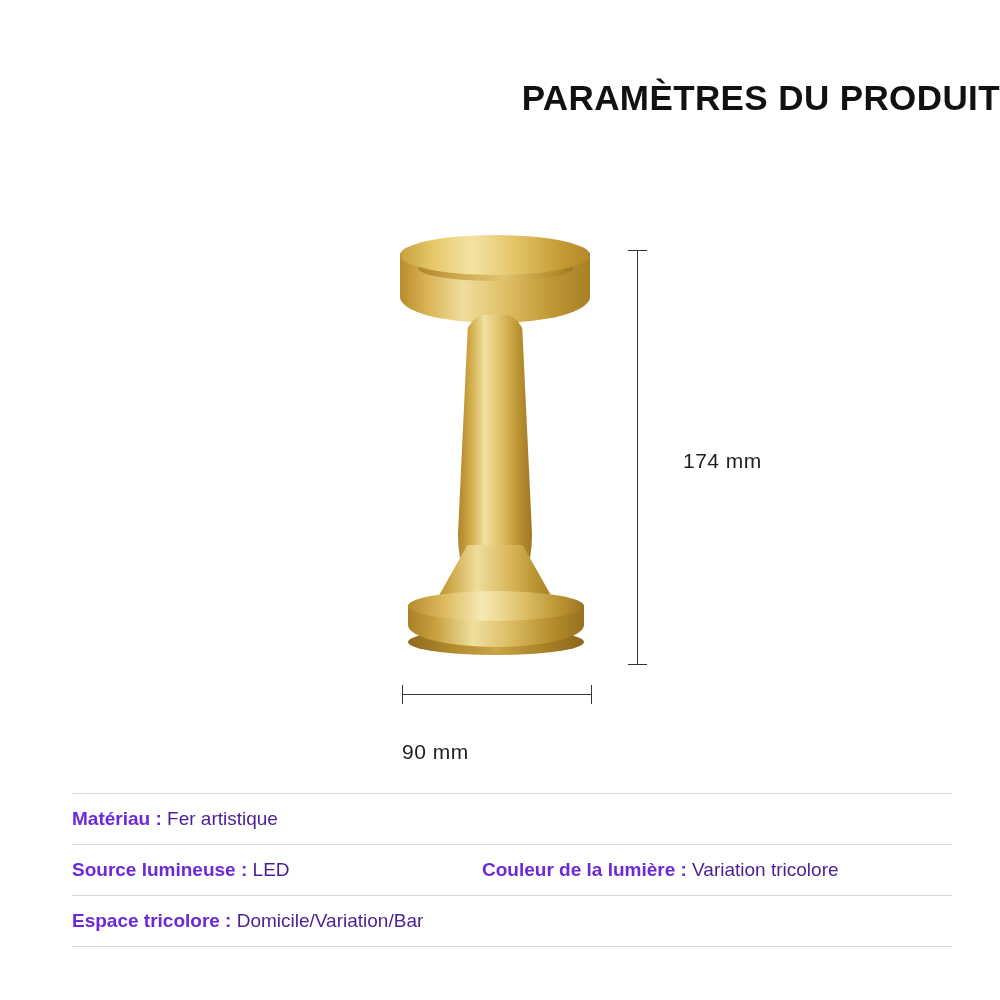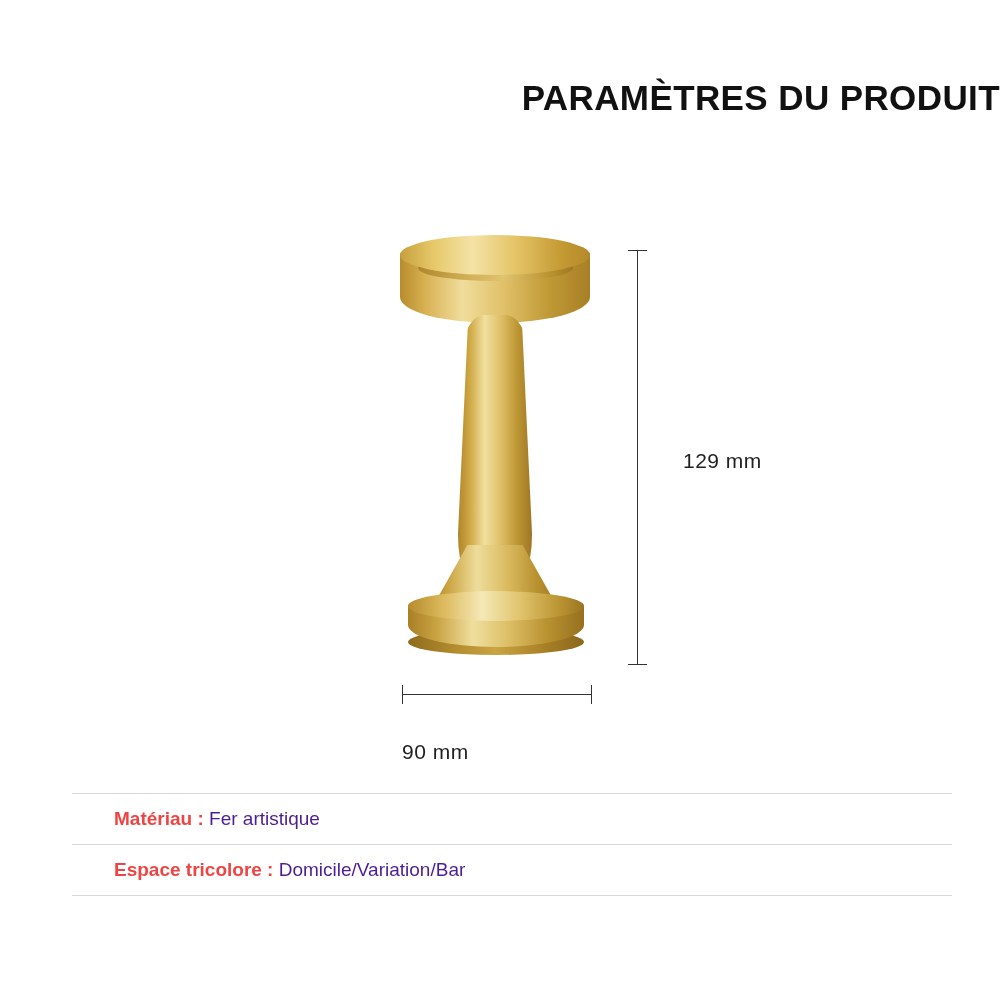--- a/index.html
+++ b/index.html
@@ -191,22 +191,21 @@
   .spec-cell {
     padding: 14px 0 14px 0;
     font-size: 19px;
     color: #2a2a2a;
     white-space: nowrap;
   }
   .spec-cell.left  { width: 410px; }
   .spec-cell.right { width: 470px; }
   .spec-key {
     font-weight: bold;
-    color: #ef4444;
-    margin-left: 42px;
+    color: #6d28d9;
   }
   .spec-val { color: #4c1d95; }
 </style>
 </head>
 <body>
 
 <div class="page-title">PARAMÈTRES DU PRODUIT</div>
 
 <div class="product-area">
   <div class="lamp">
@@ -218,37 +217,47 @@
     <div class="base-bottom"></div>
     <div class="base-body"></div>
     <div class="base-top"></div>
   </div>
 </div>
 
 <div class="dim-v">
   <div class="tick top"></div>
   <div class="tick bottom"></div>
 </div>
-<div class="dim-v-label">129 mm</div>
+<div class="dim-v-label">174 mm</div>
 
 <div class="dim-h">
   <div class="tick left"></div>
   <div class="tick right"></div>
 </div>
 <div class="dim-h-label">90 mm</div>
 
 <div class="specs">
 
   <div class="spec-row">
     <div class="spec-cell left">
       <span class="spec-key">Matériau :</span>
       <span class="spec-val">Fer artistique</span>
     </div>
   </div>
 
+  <div class="spec-row">
+    <div class="spec-cell left">
+      <span class="spec-key">Source lumineuse :</span>
+      <span class="spec-val">LED</span>
+    </div>
+    <div class="spec-cell right">
+      <span class="spec-key">Couleur de la lumière :</span>
+      <span class="spec-val">Variation tricolore</span>
+    </div>
+  </div>
 
   <div class="spec-row">
     <div class="spec-cell right">
       <span class="spec-key">Espace tricolore :</span>
       <span class="spec-val">Domicile/Variation/Bar</span>
     </div>
   </div>
 
 </div>
 

